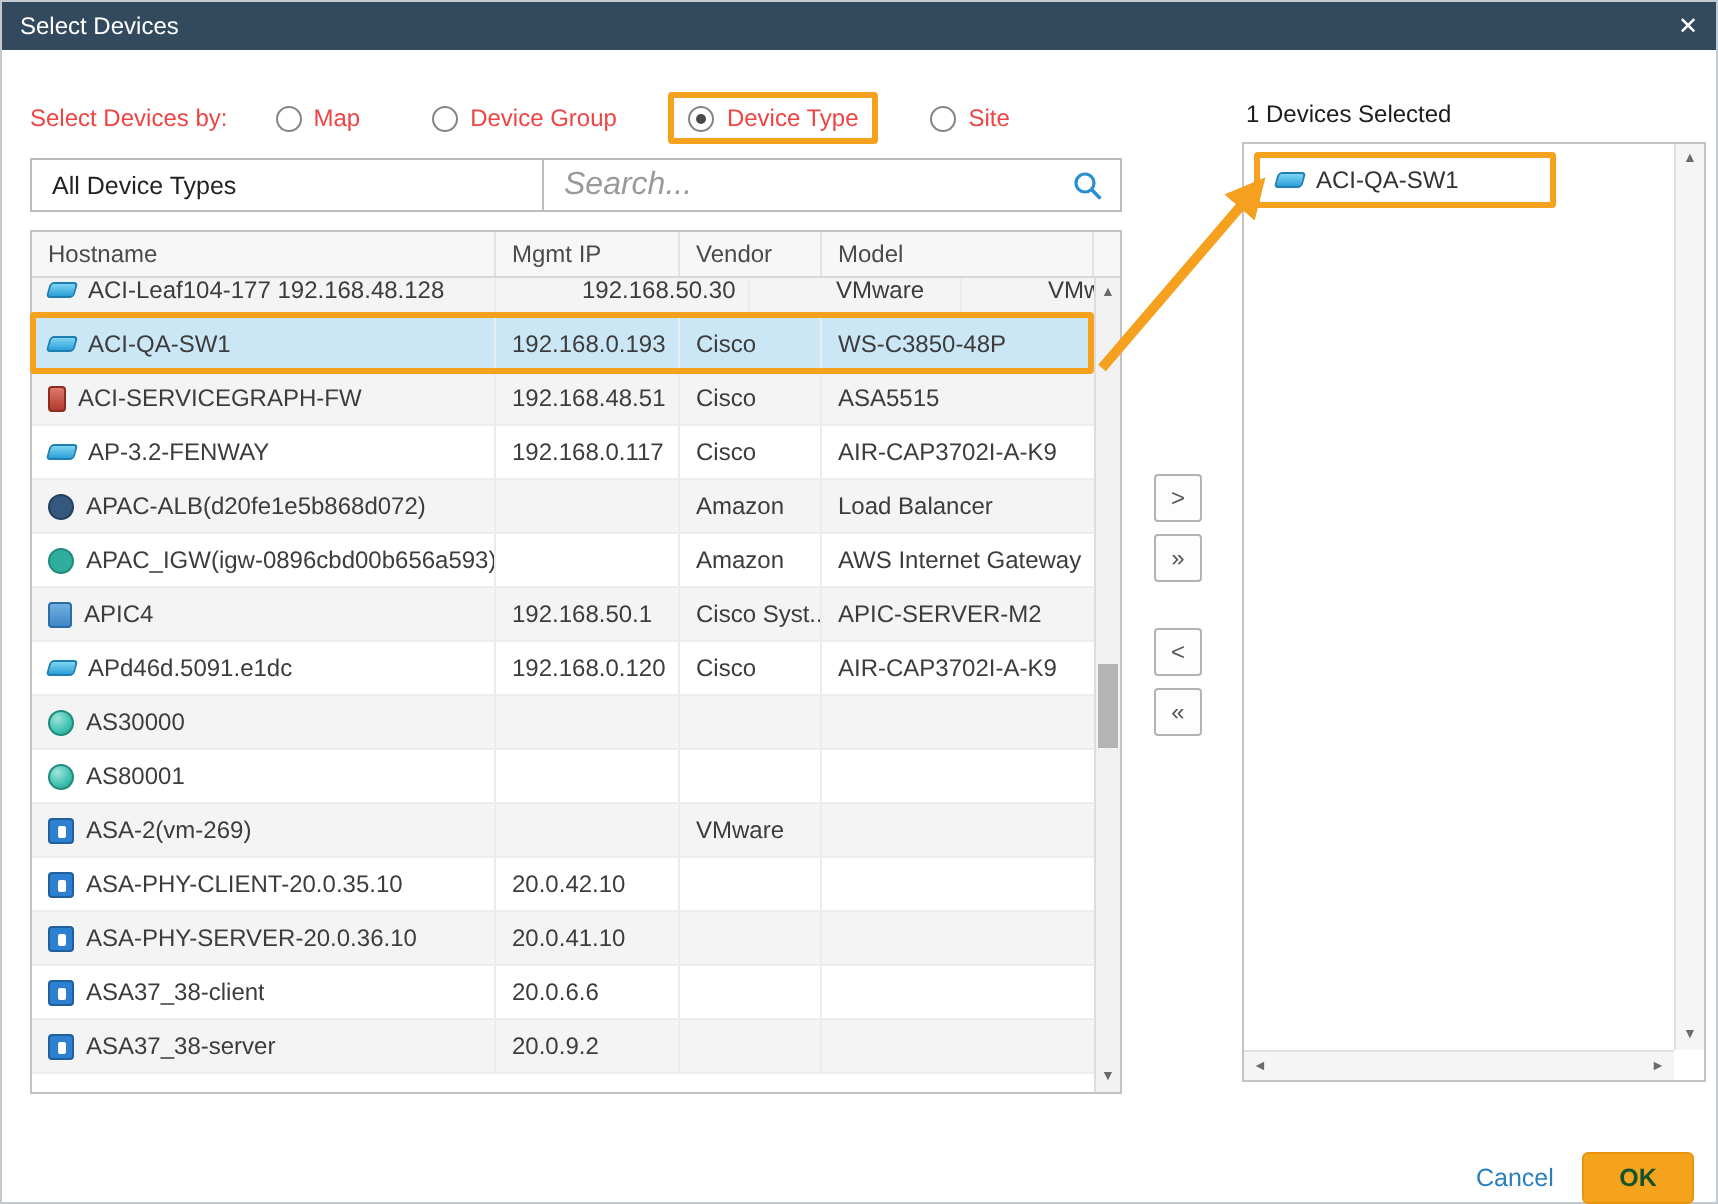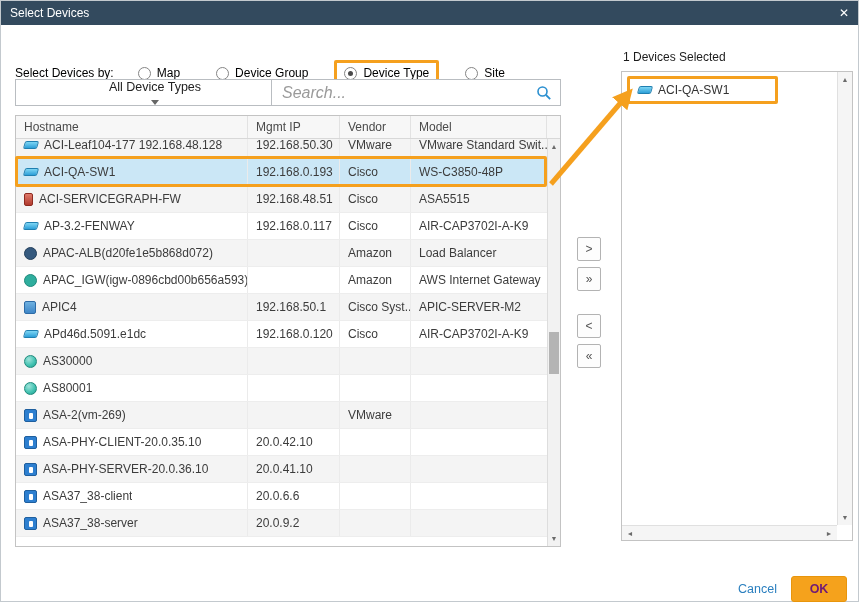--- a/index.html
+++ b/index.html
@@ -19,53 +19,53 @@
   .dialog{position:absolute;inset:0;border:1px solid #c3c9ce;background:#fff;}
 
   
   .titlebar{position:absolute;top:0;left:0;right:0;height:22px;background:var(--titlebar);
     color:#fff;font-size:12px;display:flex;align-items:center;justify-content:space-between;
     padding:12px 9px;}
   .close{cursor:pointer;font-size:12px;line-height:1;color:#fff;}
 
   
   .filter-bar{position:absolute;top:45px;left:14px;height:26px;display:flex;align-items:center;
-    font-size:12px;color:#000000;margin-top:14px;}
+    font-size:12px;color:#ef4444;}
   .filter-label{margin-right:14px;}
   .option{display:inline-flex;align-items:center;margin-right:16px;border:3px solid transparent;
     padding:3px 7px;cursor:pointer;}
   .option.highlighted{border-color:var(--accent);border-radius:2px;}
   .radio{width:13px;height:13px;border:1px solid #858585;border-radius:50%;background:#fff;
     display:inline-block;margin-right:6px;position:relative;flex:0 0 auto;}
   .radio.on::after{content:"";position:absolute;inset:3px;border-radius:50%;background:#4a4a4a;}
 
   
   .type-dropdown{position:absolute;top:78px;left:14px;width:280px;height:27px;background:#fff;
     border:1px solid #b9bdc1;display:flex;align-items:center;justify-content:space-between;
-    padding:0 10px;font-size:12.5px;color:#222;cursor:pointer;flex-direction:column;}
+    padding:0 10px;font-size:12.5px;color:#222;cursor:pointer;}
   .caret{width:0;height:0;border-left:4px solid transparent;border-right:4px solid transparent;
     border-top:5px solid #666;}
   .search-box{position:absolute;top:78px;left:270px;width:290px;height:27px;background:#fff;
     border:1px solid #b9bdc1;display:flex;align-items:center;padding:0 8px;}
   .search-box input{flex:1;border:none;outline:none;font-size:16px;font-family:inherit;color:#444;background:transparent;}
   .search-box input::placeholder{color:#9a9a9a;font-style:italic;}
 
   
   .device-table{position:absolute;top:114px;left:14px;width:546px;height:432px;background:#fff;
     border:1px solid #c3c3c3;}
   .thead{display:grid;grid-template-columns:232px 92px 71px 136px 13px;height:23px;background:#f7f7f7;
     border-bottom:1px solid #d8d8d8;font-size:12px;color:#4a4a4a;}
   .th{padding:4px 0 0 8px;border-right:1px solid #e2e2e2;white-space:nowrap;overflow:hidden;}
   .th:last-child{border-right:none;padding:0;}
   .rows-viewport{position:absolute;top:23px;bottom:0;left:0;right:13px;overflow:hidden;}
   .row{display:grid;grid-template-columns:232px 92px 71px 1fr;height:27px;font-size:12px;color:#3c3c3c;
     align-items:stretch;border-bottom:1px solid #ededed;background:#fff;cursor:pointer;}
   .row.even{background:#f4f4f4;}
   .row.selected{background:var(--selection);}
-  .row:first-child{margin-top:-7px;}
+  .row:first-child{margin-top:-7px;gap:35px;}
   .cell{padding-left:8px;border-right:1px solid #ebebeb;white-space:nowrap;overflow:hidden;
     display:flex;align-items:center;}
   .cell:last-child{border-right:none;}
   .cell.host{gap:6px;}
   .celltext{white-space:nowrap;overflow:hidden;text-align:right;}
 
   
   .icon{flex:0 0 auto;display:inline-block;}
   .icon.switch{width:14px;height:8px;background:linear-gradient(180deg,#7ed6f4,#2d9fd8);
     border:1px solid #1f7fb0;border-radius:2px;transform:skewX(-16deg);}
@@ -102,21 +102,21 @@
   .sp-item.highlighted{border-color:var(--accent);border-radius:2px;padding-right:46px;}
   .sp-vscroll{position:absolute;top:0;right:0;bottom:15px;width:15px;background:#f5f5f5;border-left:1px solid #e0e0e0;}
   .sp-hscroll{position:absolute;left:0;right:15px;bottom:0;height:15px;background:#f5f5f5;border-top:1px solid #e0e0e0;}
   .sp-hscroll .sb-arrow{top:4px;width:10px;}
   .sp-hscroll .left{left:3px;right:auto;}
   .sp-hscroll .right{right:3px;left:auto;}
 
   
   .cancel-link{position:absolute;left:737px;top:581px;font-size:12.5px;color:var(--cancel);cursor:pointer;}
   .ok-button{position:absolute;left:790px;top:575px;width:56px;height:26px;background:var(--ok);
-    border:1px solid #e8950c;border-radius:3px;color:#701a75;font-size:12.5px;font-weight:bold;
+    border:1px solid #e8950c;border-radius:3px;color:#14532d;font-size:12.5px;font-weight:bold;
     font-family:inherit;cursor:pointer;}
 
   
   .ann-box{position:absolute;border:3px solid var(--accent);border-radius:2px;pointer-events:none;z-index:50;}
   .ann-row{left:14px;top:155px;width:532px;height:31px;}
   .ann-arrow{position:absolute;inset:0;pointer-events:none;z-index:60;color:var(--accent);}
 </style>
 </head>
 <body>
 

